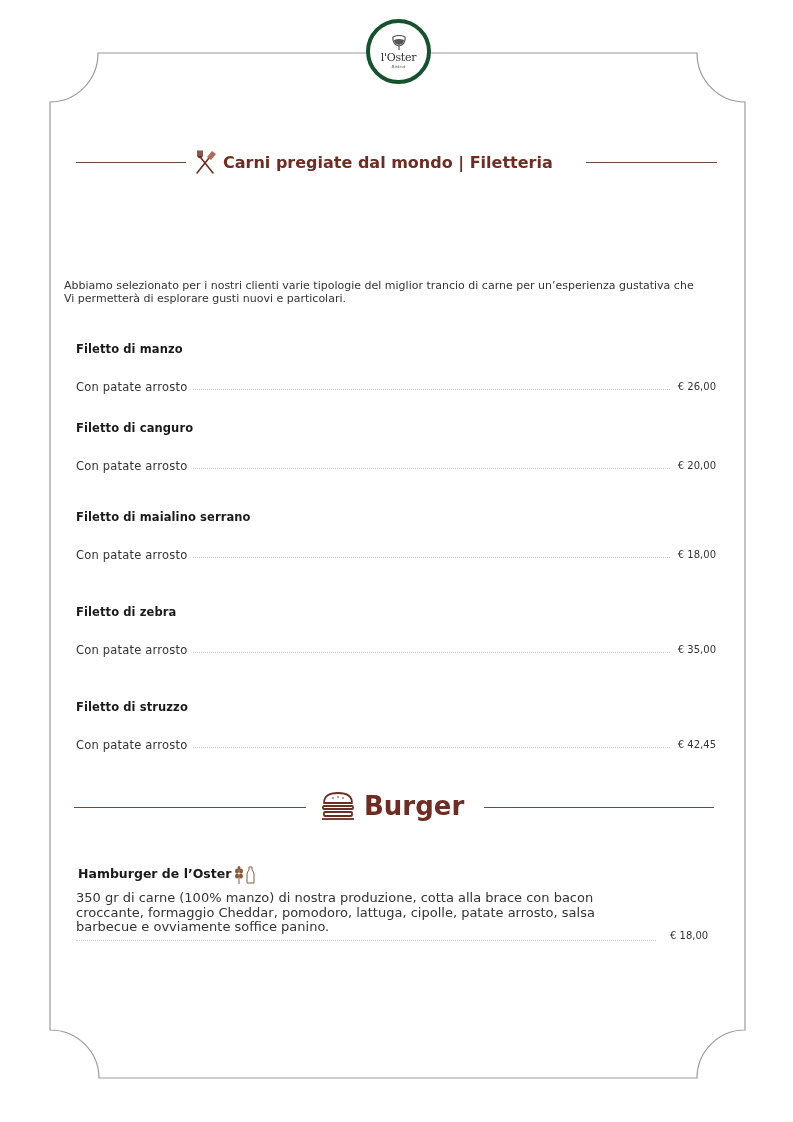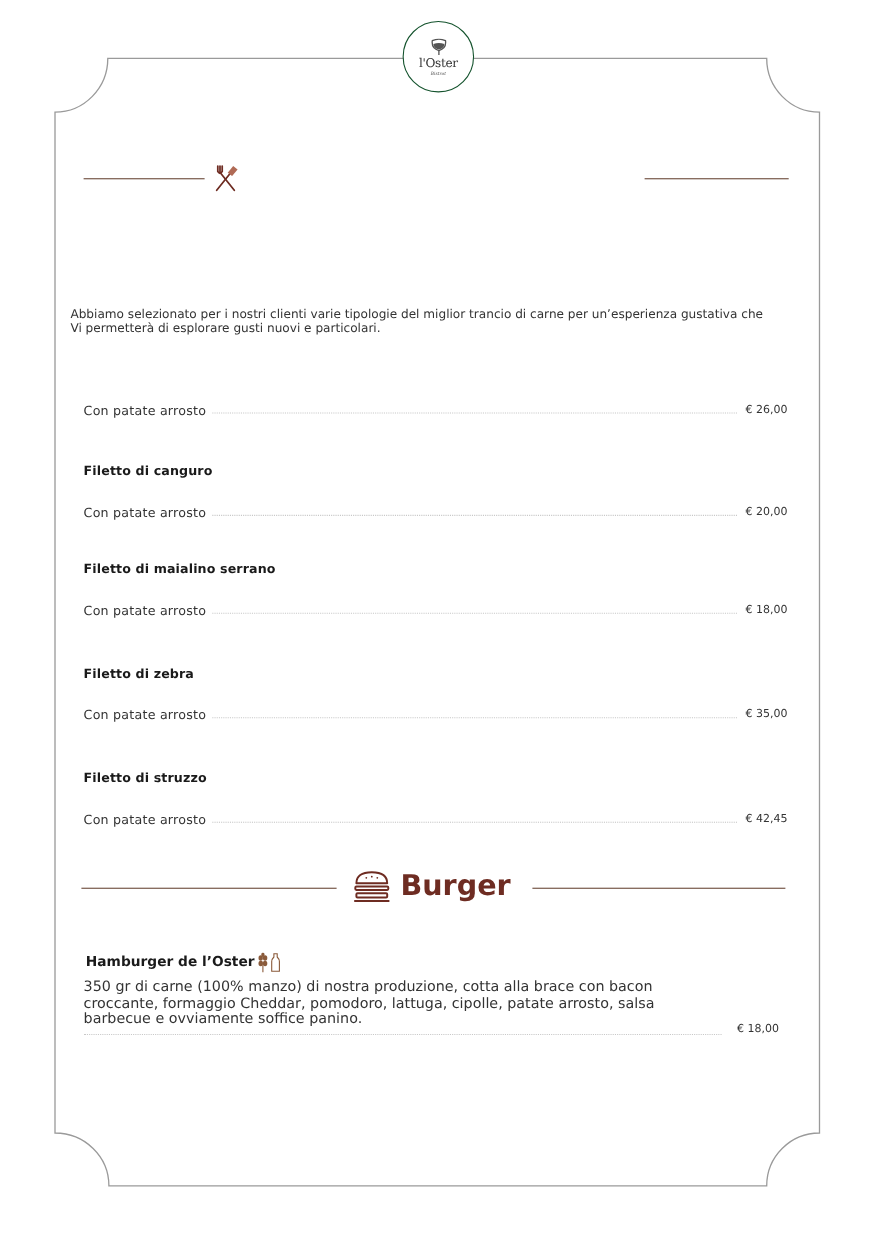--- a/index.html
+++ b/index.html
@@ -1,20 +1,20 @@
 <!DOCTYPE html>
 <html><head>
 <meta charset="utf-8">
 <style>
   * { margin:0; padding:0; box-sizing:border-box; }
   body { width:793px; height:1122px; background:#fff; position:relative; overflow:hidden;
          font-family:"DejaVu Sans", sans-serif; color:#1a1a1a; }
   .frame { position:absolute; left:0; top:0; }
   .logo { position:absolute; left:366px; top:19px; width:65px; height:65px; border-radius:50%;
-          border:1px solid #14532d; background:#fff; display:flex; flex-direction:column;
+          border:4px solid #14532d; background:#fff; display:flex; flex-direction:column;
           align-items:center; justify-content:center; }
   .logo-name { font-family:"DejaVu Serif", serif; font-size:11px; color:#333; line-height:11px; margin-top:1px; letter-spacing:-0.3px; }
   .logo-sub { font-family:"DejaVu Serif", serif; font-size:4px; color:#555; font-style:italic; margin-top:1px; }
   .sec-line { position:absolute; height:1px; background:#6b4a3a; }
   .sec-title { position:absolute; color:#6e2c22; font-weight:bold; white-space:nowrap; display:flex; align-items:center; }
   .intro { position:absolute; left:64px; top:252px; width:642px; font-size:11px; line-height:12.5px; color:#333;margin-top:28px; }
   .item { position:absolute; left:76px; width:640px; }
   .item-name { font-size:11.5px; font-weight:bold; color:#1a1a1a; line-height:14px; letter-spacing:0.1px; }
   .item-row { display:flex; align-items:flex-end; }
   .item-desc { font-size:11.5px; color:#333; line-height:14px; white-space:nowrap; letter-spacing:0.2px;margin-top:24px; }
@@ -46,25 +46,27 @@
 <div class="sec-line" style="left:586px; top:162px; width:131px;"></div>
 <div class="sec-title" style="left:192px; top:150px; font-size:16px; height:24px;">
   <svg width="26" height="26" viewBox="0 0 26 26" style="margin-right:5px;">
     <g stroke="#6e2c22" stroke-width="1.6" fill="none" stroke-linecap="round">
       <line x1="5" y1="24" x2="17" y2="9"></line>
       <line x1="21" y1="24" x2="9" y2="9"></line>
       <path d="M6,2 L6,7 Q8,10 10,7 L10,2 M8,2 L8,7"></path>
     </g>
     <path d="M15,8 L20,2 L24,5 L19,11 Z" fill="#b06a55"></path>
   </svg>
+  <span>Carni pregiate dal mondo | Filetteria</span>
 </div>
 
 <div class="intro">Abbiamo selezionato per i nostri clienti varie tipologie del miglior trancio di carne per un’esperienza gustativa che Vi permetterà di esplorare gusti nuovi e particolari.</div>
 
 <div class="item" style="top:342px;">
+  <div class="item-name">Filetto di manzo</div>
   <div class="item-row">
       <span class="item-desc">Con patate arrosto</span>
       <span class="dots"></span>
       <span class="price">€ 26,00</span>
     </div>
 </div>
 <div class="item" style="top:421px;">
   <div class="item-name">Filetto di canguro</div>
   <div class="item-row">
       <span class="item-desc">Con patate arrosto</span>

